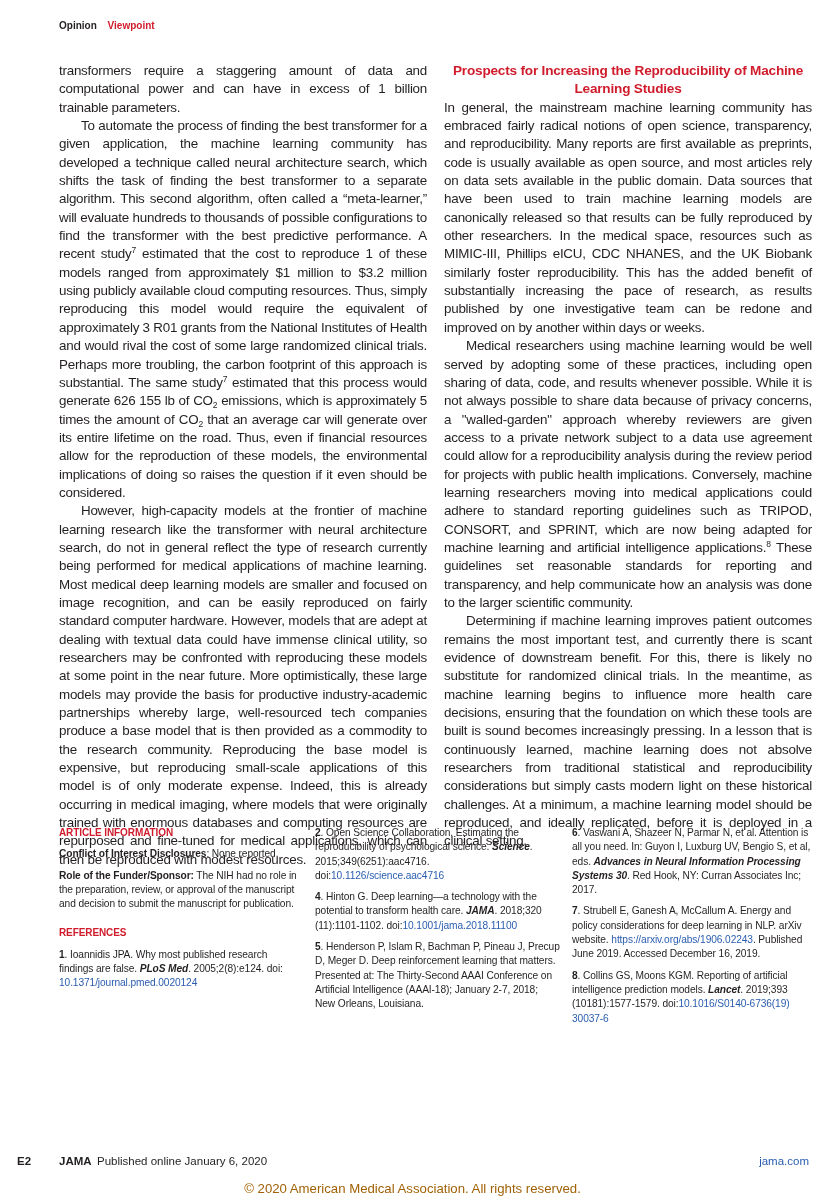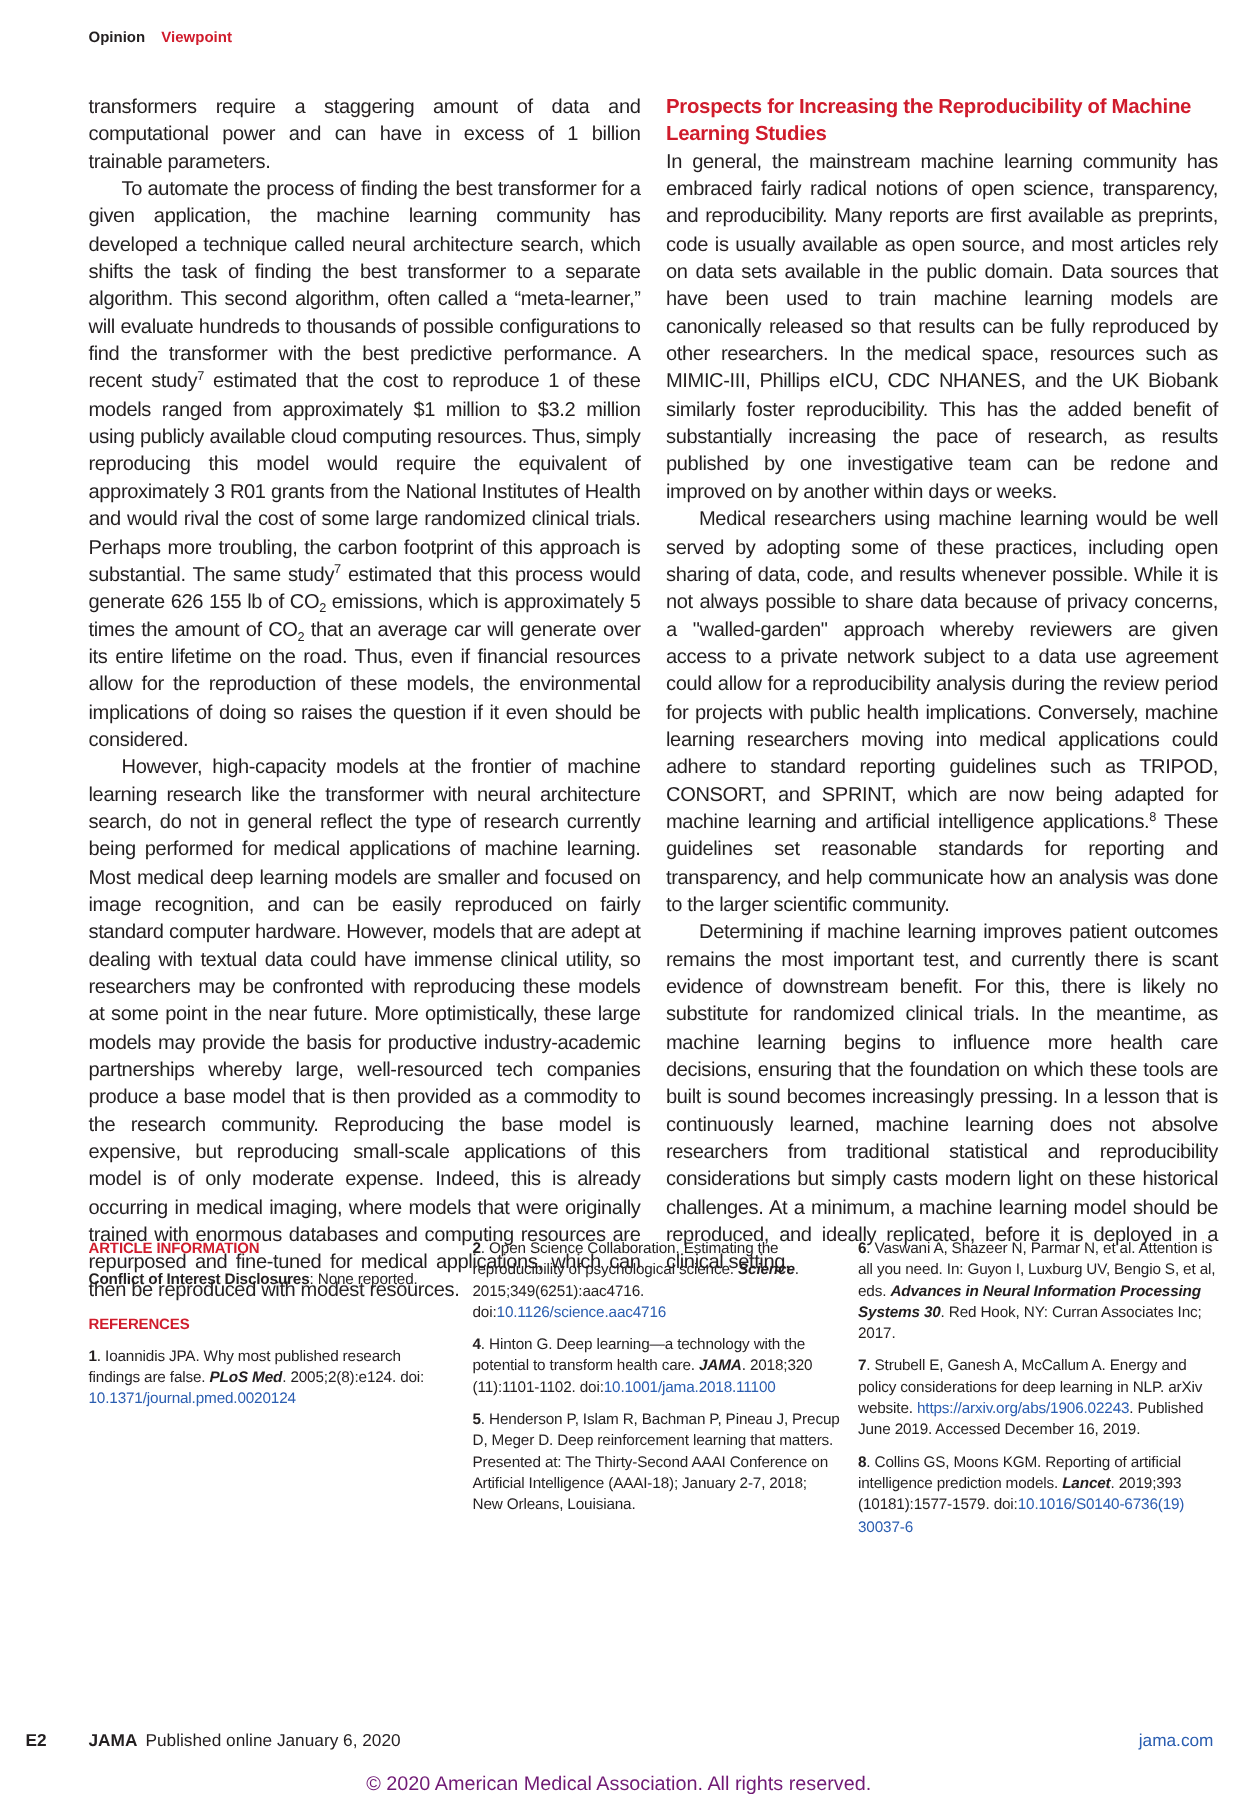--- a/index.html
+++ b/index.html
@@ -5,39 +5,39 @@
   html, body { margin: 0; padding: 0; background: #ffffff; }
   body { width: 825px; height: 1200px; position: relative; overflow: hidden; color: #231f20; font-family: "Liberation Sans", sans-serif; }
   .header { position: absolute; left: 59px; top: 10px; font-size: 10px; font-weight: bold; margin-top: 10px; }
   .header .section { color: #231f20; margin-right: 8px; }
   .header .kind { color: #d01c2c; }
   .col { position: absolute; top: 62px; width: 368px; font-size: 13.4px; line-height: 18.35px; text-align: justify; letter-spacing: -0.25px; }
   .col-left { left: 59px; }
   .col-right { left: 444px; }
   .col p { margin: 0; text-indent: 0; }
   .col p.indent { text-indent: 22px; }
-  .col h2 { margin: 0; color: #d01c2c; font-size: 13.6px; line-height: 18.35px; font-weight: bold; letter-spacing: -0.2px; text-align: left; }
+  .col h2 { margin: 0; color: #d01c2c; font-size: 13.6px; line-height: 18.35px; font-weight: bold; letter-spacing: -0.2px; text-align: center; }
   sup { font-size: 8.5px; line-height: 0; vertical-align: 5px; }
   sub { font-size: 8.5px; line-height: 0; vertical-align: -3px; }
   .refs { position: absolute; top: 826px; font-size: 10.2px; line-height: 14.3px; letter-spacing: -0.1px; }
   .refs-a { left: 59px; width: 245px; }
   .refs-b { left: 315px; width: 245px; }
   .refs-c { left: 572px; width: 245px; }
   .refs .label { color: #d01c2c; font-weight: bold; font-size: 10px; margin: 0 0 7px 0; }
   .refs .item { margin: 0 0 7px 0; }
   .refs b { font-weight: bold; }
   .refs i { font-style: italic; font-weight: bold; }
   .refs .link { color: #2a5db0; }
   .refs .gap { height: 8px; }
   .footer { position: absolute; top: 1155px; left: 17px; width: 792px; font-size: 11.5px; }
   .footer .page { position: absolute; left: 0; font-weight: bold; }
   .footer .journal { position: absolute; left: 42px; font-weight: bold; }
   .footer .pubdate { position: absolute; left: 80px; }
   .footer .site { position: absolute; right: 0; color: #2a5db0; }
-  .copyright { position: absolute; top: 1181px; left: 0; width: 825px; text-align: center; font-size: 13.2px; color: #701a75; }
+  .copyright { position: absolute; top: 1181px; left: 0; width: 825px; text-align: center; font-size: 13.2px; color: #a16207; }
 </style>
 </head>
 <body>
 
 <div class="header">
   <span class="section">Opinion</span>
   <span class="kind">Viewpoint</span>
 </div>
 
 <div class="col col-left">
@@ -49,20 +49,21 @@
 <div class="col col-right">
   <h2>Prospects for Increasing the Reproducibility of Machine Learning Studies</h2>
   <p><span>In general, the mainstream machine learning community has embraced fairly radical notions of open science, transparency, and reproducibility. Many reports are first available as preprints, code is usually available as open source, and most articles rely on data sets available in the public domain. Data sources that have been used to train machine learning models are canonically released so that results can be fully reproduced by other researchers. In the medical space, resources such as MIMIC-III, Phillips eICU, CDC NHANES, and the UK Biobank similarly foster reproducibility. This has the added benefit of substantially increasing the pace of research, as results published by one investigative team can be redone and improved on by another within days or weeks.</span></p>
   <p class="indent"><span>Medical researchers using machine learning would be well served by adopting some of these practices, including open sharing of data, code, and results whenever possible. While it is not always possible to share data because of privacy concerns, a "walled-garden" approach whereby reviewers are given access to a private network subject to a data use agreement could allow for a reproducibility analysis during the review period for projects with public health implications. Conversely, machine learning researchers moving into medical applications could adhere to standard reporting guidelines such as TRIPOD, CONSORT, and SPRINT, which are now being adapted for machine learning and artificial intelligence applications.</span><sup>8</sup><span> These guidelines set reasonable standards for reporting and transparency, and help communicate how an analysis was done to the larger scientific community.</span></p>
   <p class="indent"><span>Determining if machine learning improves patient outcomes remains the most important test, and currently there is scant evidence of downstream benefit. For this, there is likely no substitute for randomized clinical trials. In the meantime, as machine learning begins to influence more health care decisions, ensuring that the foundation on which these tools are built is sound becomes increasingly pressing. In a lesson that is continuously learned, machine learning does not absolve researchers from traditional statistical and reproducibility considerations but simply casts modern light on these historical challenges. At a minimum, a machine learning model should be reproduced, and ideally replicated, before it is deployed in a clinical setting.</span></p>
 </div>
 
 <div class="refs refs-a">
   <div class="label">ARTICLE INFORMATION</div>
   <div class="item"><b>Conflict of Interest Disclosures</b><span>: None reported.</span></div>
+  <div class="item"><b>Role of the Funder/Sponsor:</b><span> The NIH had no role in the preparation, review, or approval of the manuscript and decision to submit the manuscript for publication.</span></div>
   <div class="gap"></div>
   <div class="label">REFERENCES</div>
   <div class="item"><b>1</b><span>. Ioannidis JPA. Why most published research findings are false. </span><i>PLoS Med</i><span>. 2005;2(8):e124. doi: </span><span class="link">10.1371/journal.pmed.0020124</span></div>
 </div>
 
 <div class="refs refs-b">
   <div class="item"><b>2</b><span>. Open Science Collaboration. Estimating the reproducibility of psychological science. </span><i>Science</i><span>. 2015;349(6251):aac4716. doi:</span><span class="link">10.1126/science.aac4716</span></div>
   <div class="item"><b>4</b><span>. Hinton G. Deep learning—a technology with the potential to transform health care. </span><i>JAMA</i><span>. 2018;320 (11):1101-1102. doi:</span><span class="link">10.1001/jama.2018.11100</span></div>
   <div class="item"><b>5</b><span>. Henderson P, Islam R, Bachman P, Pineau J, Precup D, Meger D. Deep reinforcement learning that matters. Presented at: The Thirty-Second AAAI Conference on Artificial Intelligence (AAAI-18); January 2-7, 2018; New Orleans, Louisiana.</span></div>
 </div>

